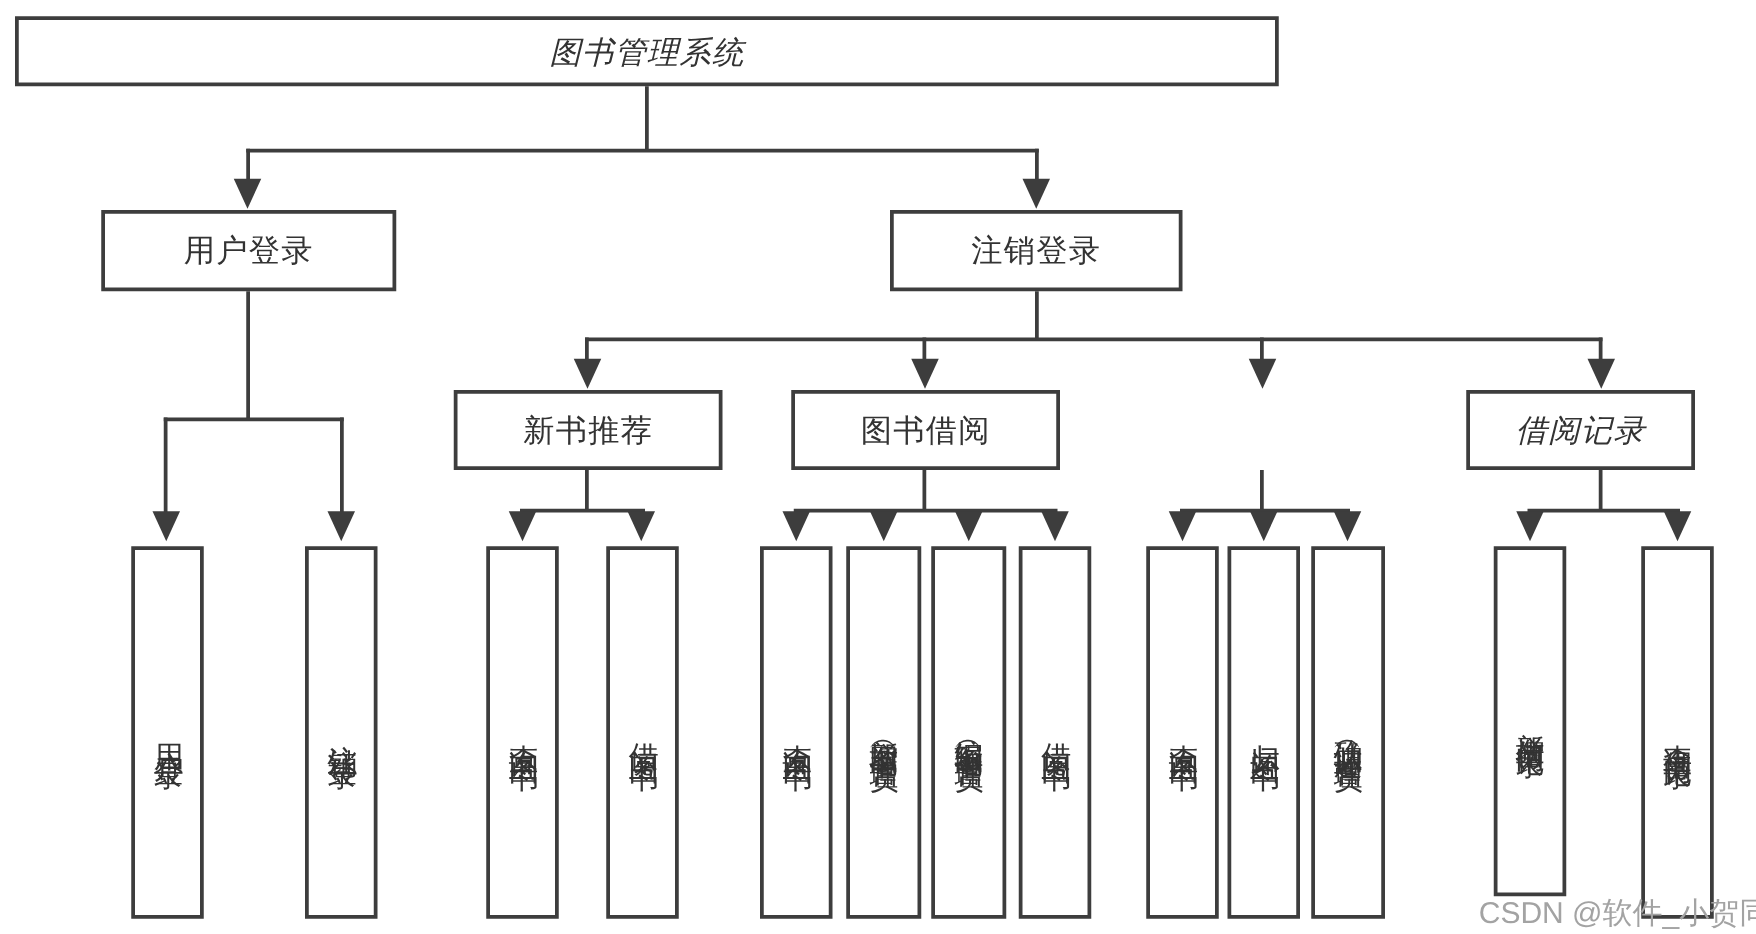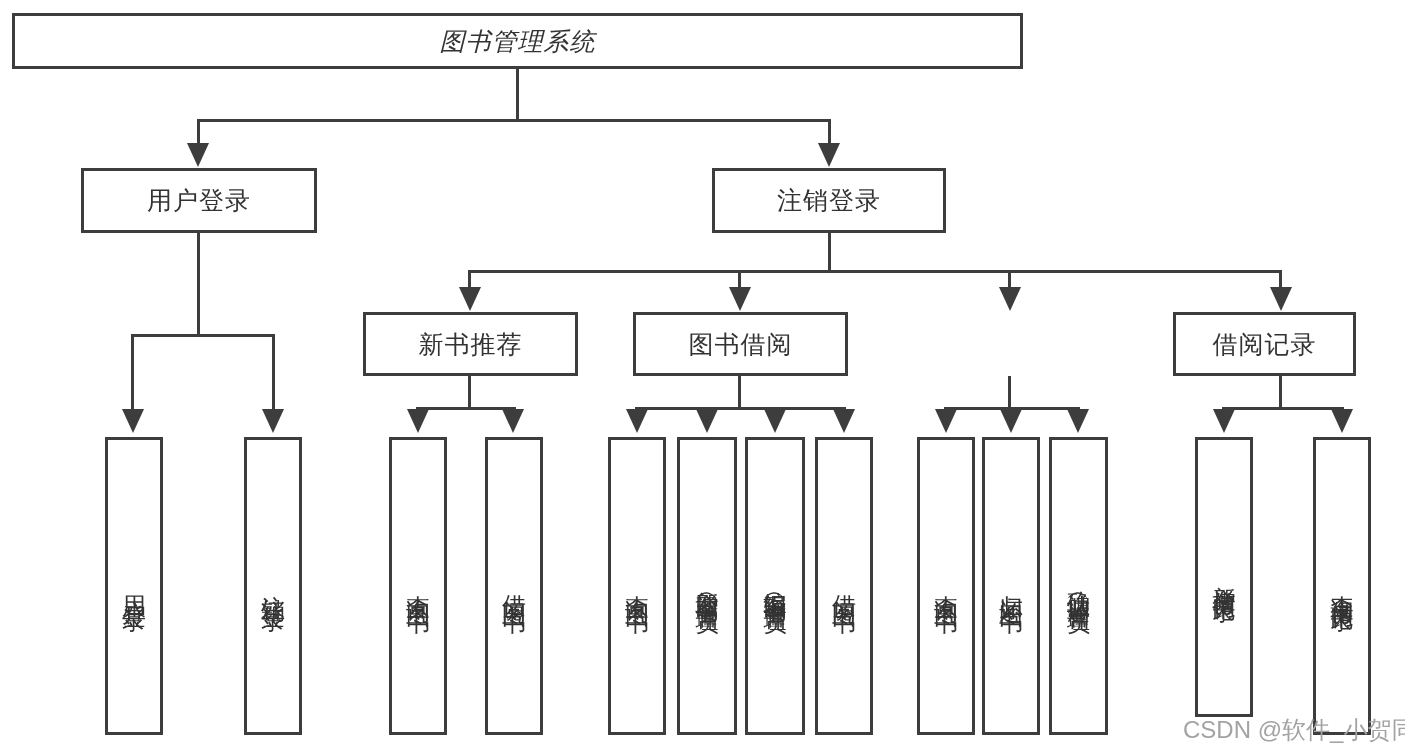--- a/index.html
+++ b/index.html
@@ -87,21 +87,21 @@
   <div class="arrow" style="left:459px;top:287px;"></div>
   <div class="v" style="left:738px;top:270px;height:18px;"></div>
   <div class="arrow" style="left:729px;top:287px;"></div>
   <div class="v" style="left:1008px;top:270px;height:18px;"></div>
   <div class="arrow" style="left:999px;top:287px;"></div>
   <div class="v" style="left:1279px;top:270px;height:18px;"></div>
   <div class="arrow" style="left:1270px;top:287px;"></div>
 
   <div class="box" style="left:363px;top:312px;width:215px;height:64px;">新书推荐</div>
   <div class="box" style="left:633px;top:312px;width:215px;height:64px;">图书借阅</div>
-  <div class="box" style="left:1173px;top:312px;width:183px;height:64px;">借阅记录</div>
+  <div class="box" style="left:1173px;top:312px;width:183px;height:64px;font-style:italic;">借阅记录</div>
 
   <div class="v" style="left:468px;top:376px;height:33px;"></div>
   <div class="h" style="left:416px;top:407px;width:100px;"></div>
   <div class="arrow" style="left:407px;top:409px;"></div>
   <div class="arrow" style="left:502px;top:409px;"></div>
 
   <div class="v" style="left:738px;top:376px;height:33px;"></div>
   <div class="h" style="left:635px;top:407px;width:211px;"></div>
   <div class="arrow" style="left:626px;top:409px;"></div>
   <div class="arrow" style="left:696px;top:409px;"></div>

